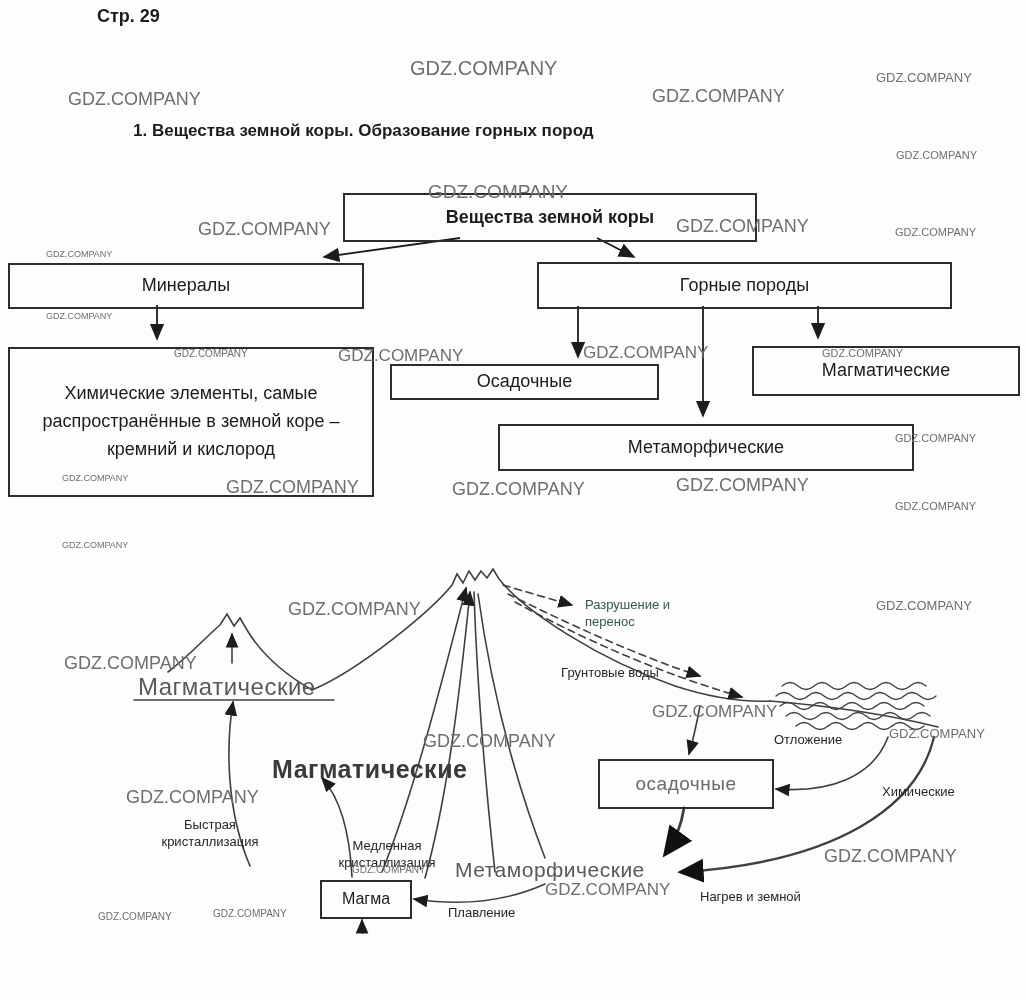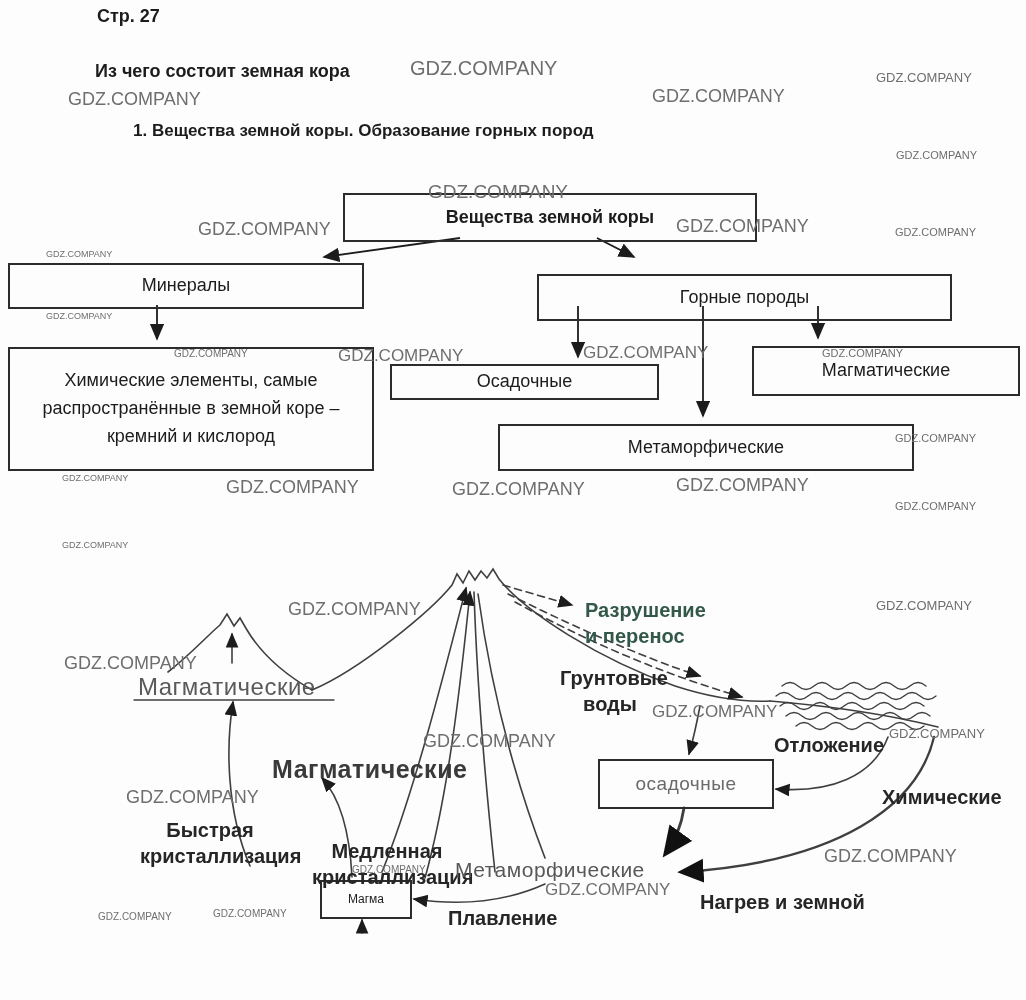--- a/index.html
+++ b/index.html
@@ -15,28 +15,28 @@
   .doctitle{left:95px;top:61px;font-size:18px;font-weight:bold;}
   .listitem{left:133px;top:121px;font-size:17px;font-weight:bold;}
   
   .box{
     position:absolute;border:2px solid #2c2c2c;z-index:2;
     display:flex;align-items:center;justify-content:center;
     text-align:center;font-size:18px;line-height:1.55;
   }
   .box.bold{font-weight:bold;}
   
-  .cl{position:absolute;z-index:3;font-size:20px;font-weight:bold;color:#262626;line-height:1.3;text-align:center;}
+  .cl{position:absolute;z-index:3;font-size:13px;font-weight:normal;color:#262626;line-height:1.3;text-align:center;}
   .cl.left{text-align:left;}
   .big-gray{font-size:24px;font-weight:normal;color:#5a5a5a;letter-spacing:0.5px;}
   .big-dark{font-size:25px;font-weight:bold;color:#3a3a3a;letter-spacing:0.5px;}
   .mid-gray{font-size:21px;font-weight:normal;color:#585858;letter-spacing:0.5px;}
   .greenish{color:#33584a;}
   .graybox{color:#6a6a6a;font-size:19px;font-weight:normal;letter-spacing:0.5px;}
-  .magmabox{font-size:12px;font-weight:normal;text-align:center;}
+  .magmabox{font-size:16px;font-weight:normal;text-align:center;}
   
   .wm{position:absolute;z-index:6;color:#6e6e6e;white-space:nowrap;pointer-events:none;
       font-family:"Liberation Sans",sans-serif;}
 </style>
 </head>
 <body>
 
 <div class="page">
 
   <svg class="layer" width="1026" height="1000" viewBox="0 0 1026 1000">
@@ -96,28 +96,27 @@
       <path d="M934,737 C918,805 840,862 682,872" stroke-width="2.4" marker-end="url(#ahb)"></path>
 
       <g stroke-dasharray="7 5">
         <path d="M503,585 C540,596 558,601 572,605" marker-end="url(#ah)"></path>
         <path d="M508,594 C560,620 640,657 700,676" marker-end="url(#ah)"></path>
         <path d="M515,602 C575,635 655,672 742,697" marker-end="url(#ah)"></path>
       </g>
     </g>
   </svg>
 
-  <div class="abs pageno">Стр. 27</div>
-  <div class="abs doctitle">Из чего состоит земная кора</div>
+  <div class="abs pageno">Стр. 29</div>
   <div class="abs listitem">1.  Вещества земной коры. Образование горных пород</div>
 
   <div class="box bold" style="left:343px;top:193px;width:410px;height:45px;">Вещества земной коры</div>
   <div class="box" style="left:8px;top:263px;width:352px;height:42px;">Минералы</div>
-  <div class="box" style="left:537px;top:262px;width:411px;height:43px;margin-top:12px;">Горные породы</div>
-  <div class="box" style="left:8px;top:347px;width:350px;height:120px;padding:0 6px;">Химические элементы, самые распространённые в земной коре – кремний и кислород</div>
+  <div class="box" style="left:537px;top:262px;width:411px;height:43px;">Горные породы</div>
+  <div class="box" style="left:8px;top:347px;width:350px;height:120px;padding:13px 6px;">Химические элементы, самые распространённые в земной коре – кремний и кислород</div>
   <div class="box" style="left:390px;top:364px;width:265px;height:32px;">Осадочные</div>
   <div class="box" style="left:752px;top:346px;width:264px;height:46px;">Магматические</div>
   <div class="box" style="left:498px;top:424px;width:412px;height:43px;">Метаморфические</div>
 
   <div class="cl big-gray" style="left:138px;top:671px;">Магматические</div>
   <div class="cl left greenish" style="left:585px;top:597px;width:120px;">Разрушение и перенос</div>
   <div class="cl" style="left:560px;top:665px;width:100px;">Грунтовые воды</div>
   <div class="cl" style="left:748px;top:732px;margin-left:26px;">Отложение</div>
   <div class="cl big-dark" style="left:272px;top:753px;">Магматические</div>
   <div class="box graybox" style="left:598px;top:759px;width:172px;height:46px;">осадочные</div>

